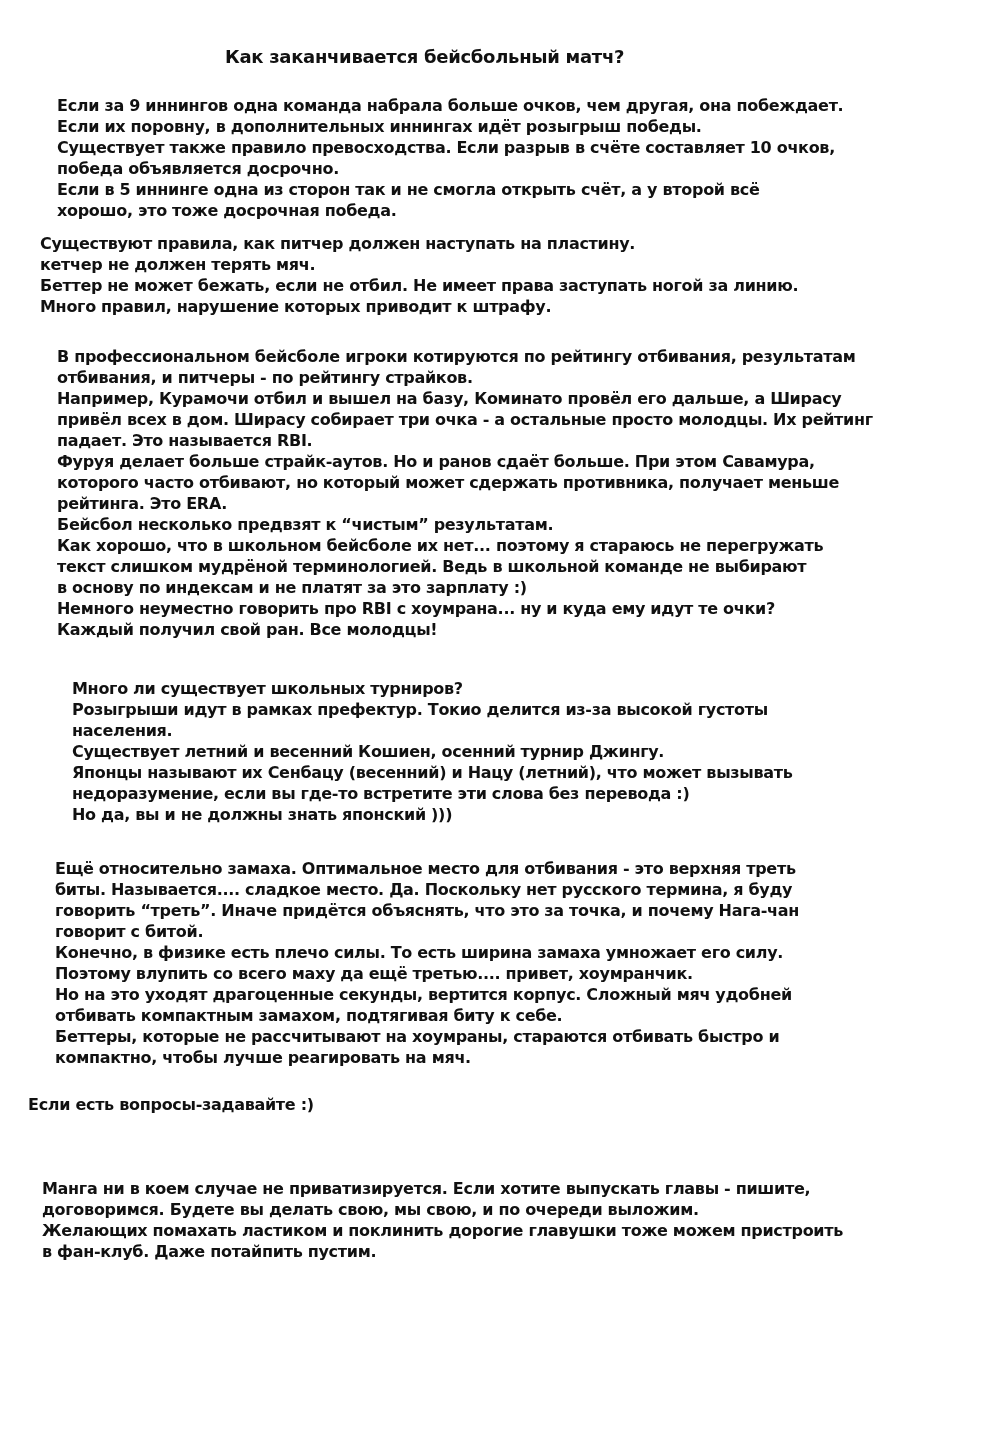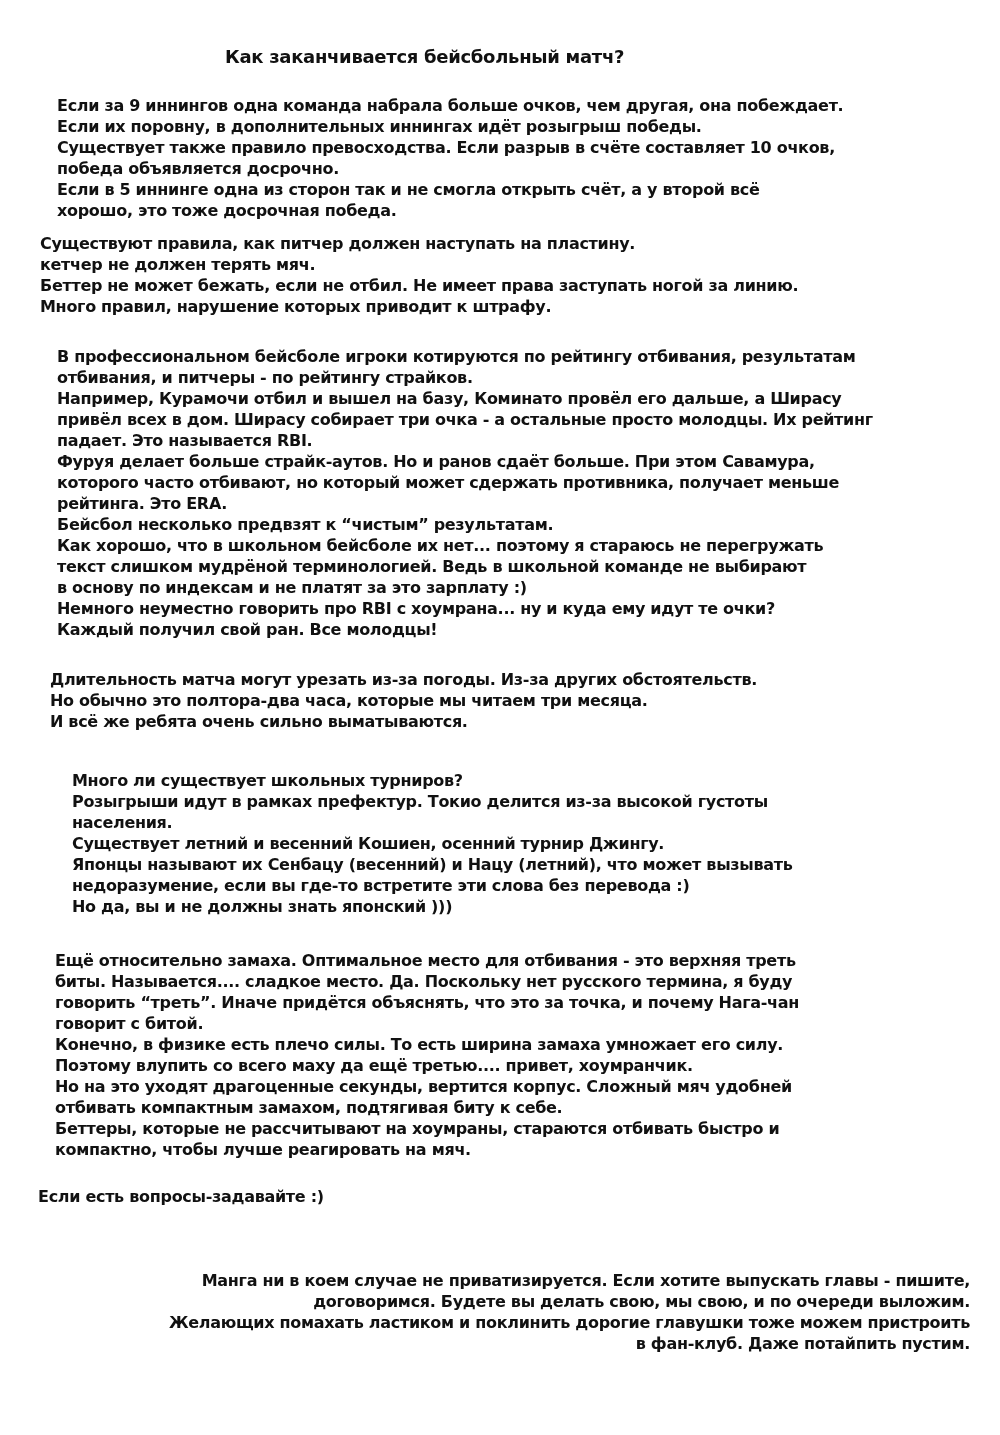--- a/index.html
+++ b/index.html
@@ -30,22 +30,22 @@
     line-height: 21px;
     white-space: pre-line;
   }
   
   .p0 { margin-top: 27px; margin-left: 57px; }
   .p1 { margin-top: 12px; margin-left: 40px; }
   .p2 { margin-top: 29px; margin-left: 57px; }
   .p3 { margin-top: 29px; margin-left: 50px; }
   .p4 { margin-top: 38px; margin-left: 72px; }
   .p5 { margin-top: 33px; margin-left: 55px; }
-  .p6 { margin-top: 26px; margin-left: 38px; }
-  .p7 { margin-top: 63px; margin-left: 62px; text-align: right; }
+  .p6 { margin-top: 26px; margin-left: 28px; }
+  .p7 { margin-top: 63px; margin-left: 42px; }
 </style>
 </head>
 <body>
 
 <div class="page">
   <div class="title">Как заканчивается бейсбольный матч?</div>
   <div class="para p0">Если за 9 иннингов одна команда набрала больше очков, чем другая, она побеждает.
 Если их поровну, в дополнительных иннингах идёт розыгрыш победы.
 Существует также правило превосходства. Если разрыв в счёте составляет 10 очков,
 победа объявляется досрочно.
@@ -62,23 +62,20 @@
 падает. Это называется RBI.
 Фуруя делает больше страйк-аутов. Но и ранов сдаёт больше. При этом Савамура,
 которого часто отбивают, но который может сдержать противника, получает меньше
 рейтинга. Это ERA.
 Бейсбол  несколько предвзят к “чистым” результатам.
 Как хорошо, что в школьном бейсболе их нет...  поэтому я стараюсь не перегружать
 текст слишком мудрёной терминологией. Ведь в школьной команде не выбирают
 в основу по индексам и не платят за это зарплату :)
 Немного неуместно говорить про RBI с хоумрана... ну и куда ему идут те очки?
 Каждый получил свой ран. Все молодцы!</div>
-  <div class="para p3">Длительность матча могут урезать из-за погоды. Из-за других обстоятельств.
-Но обычно это полтора-два часа, которые мы читаем три месяца.
-И всё же ребята очень сильно выматываются.</div>
   <div class="para p4">Много ли существует школьных  турниров?
 Розыгрыши идут в рамках префектур. Токио делится из-за высокой густоты
 населения.
 Существует летний и весенний Кошиен, осенний турнир Джингу.
 Японцы называют их Сенбацу (весенний) и Нацу (летний), что может вызывать
 недоразумение, если вы где-то встретите эти слова без перевода :)
 Но да, вы и не должны знать японский )))</div>
   <div class="para p5">Ещё относительно замаха. Оптимальное место для отбивания - это верхняя треть
 биты. Называется.... сладкое место. Да. Поскольку нет русского термина, я буду
 говорить “треть”. Иначе придётся объяснять, что это за точка, и почему Нага-чан

